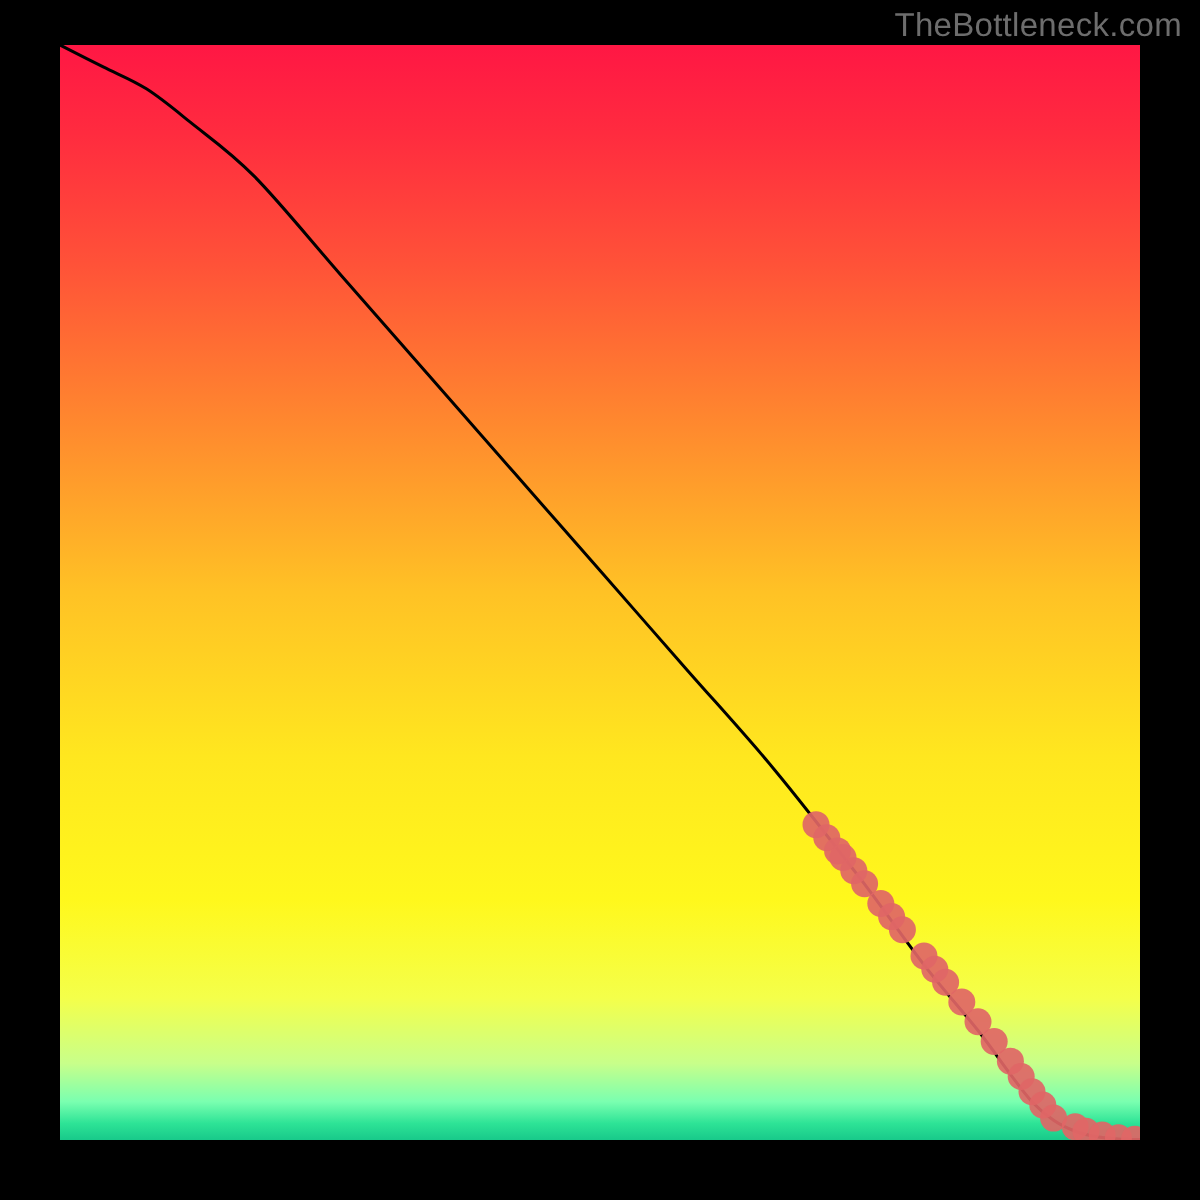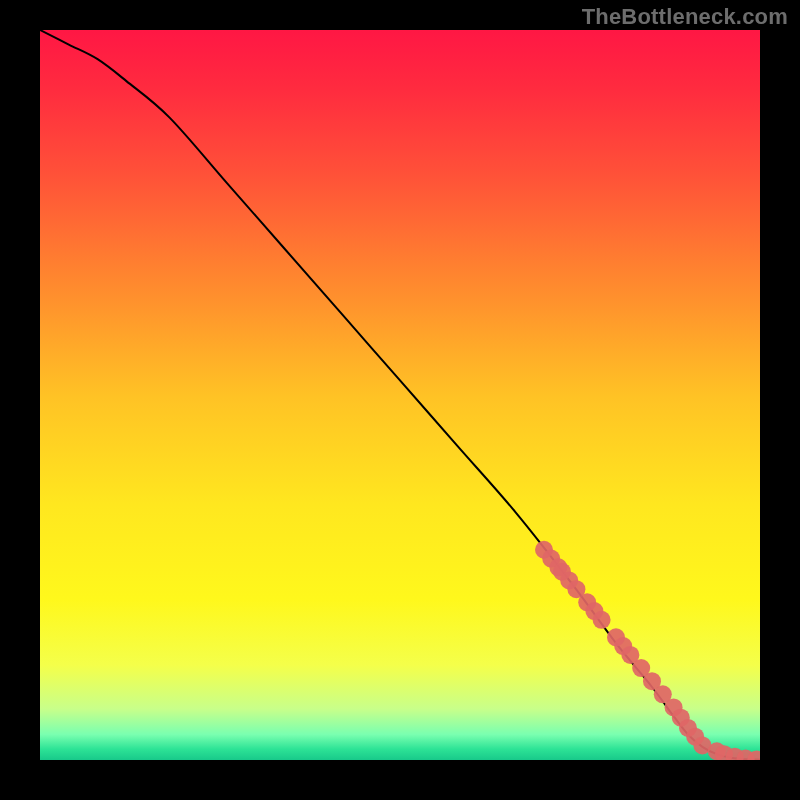--- a/index.html
+++ b/index.html
@@ -17,21 +17,21 @@
     height: 800px;
     background: #000;
   }
   .attribution {
     position: absolute;
     top: 4px;
     right: 12px;
     color: #6d6d6d;
     font-size: 22px;
     letter-spacing: 0.2px;
-    font-weight: 700;
+    font-weight: 400;
   }
   .plot-wrap {
     position: absolute;
     left: 40px;
     top: 30px;
     width: 720px;
     height: 730px;
   }
   svg { display: block; }
 </style>

